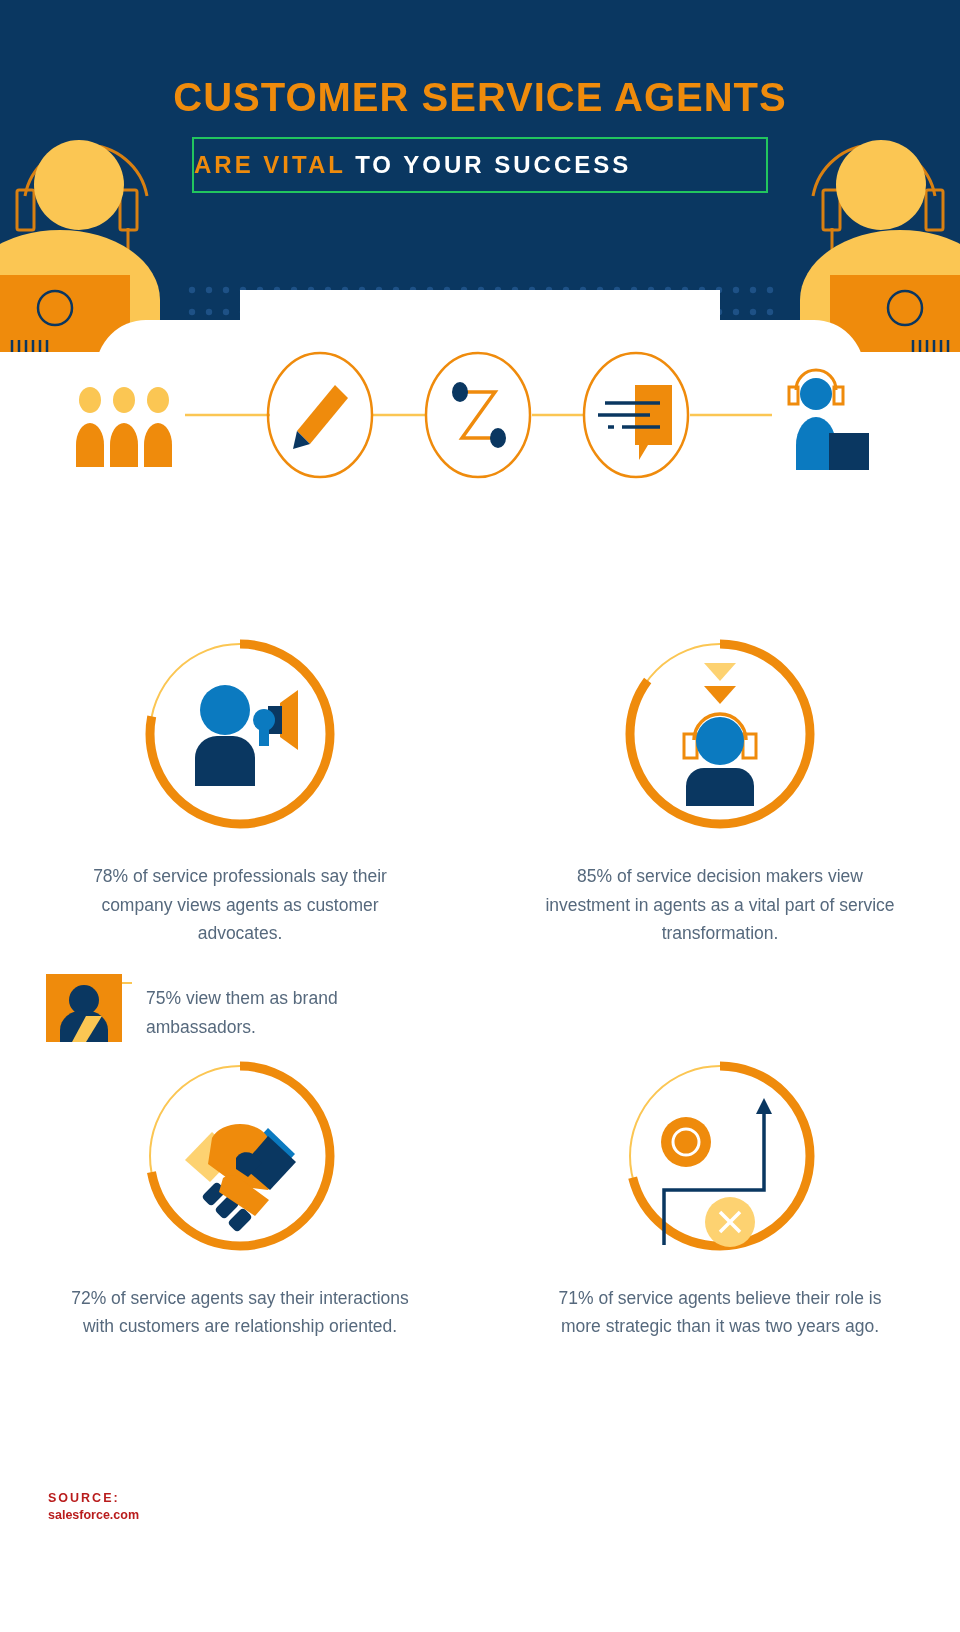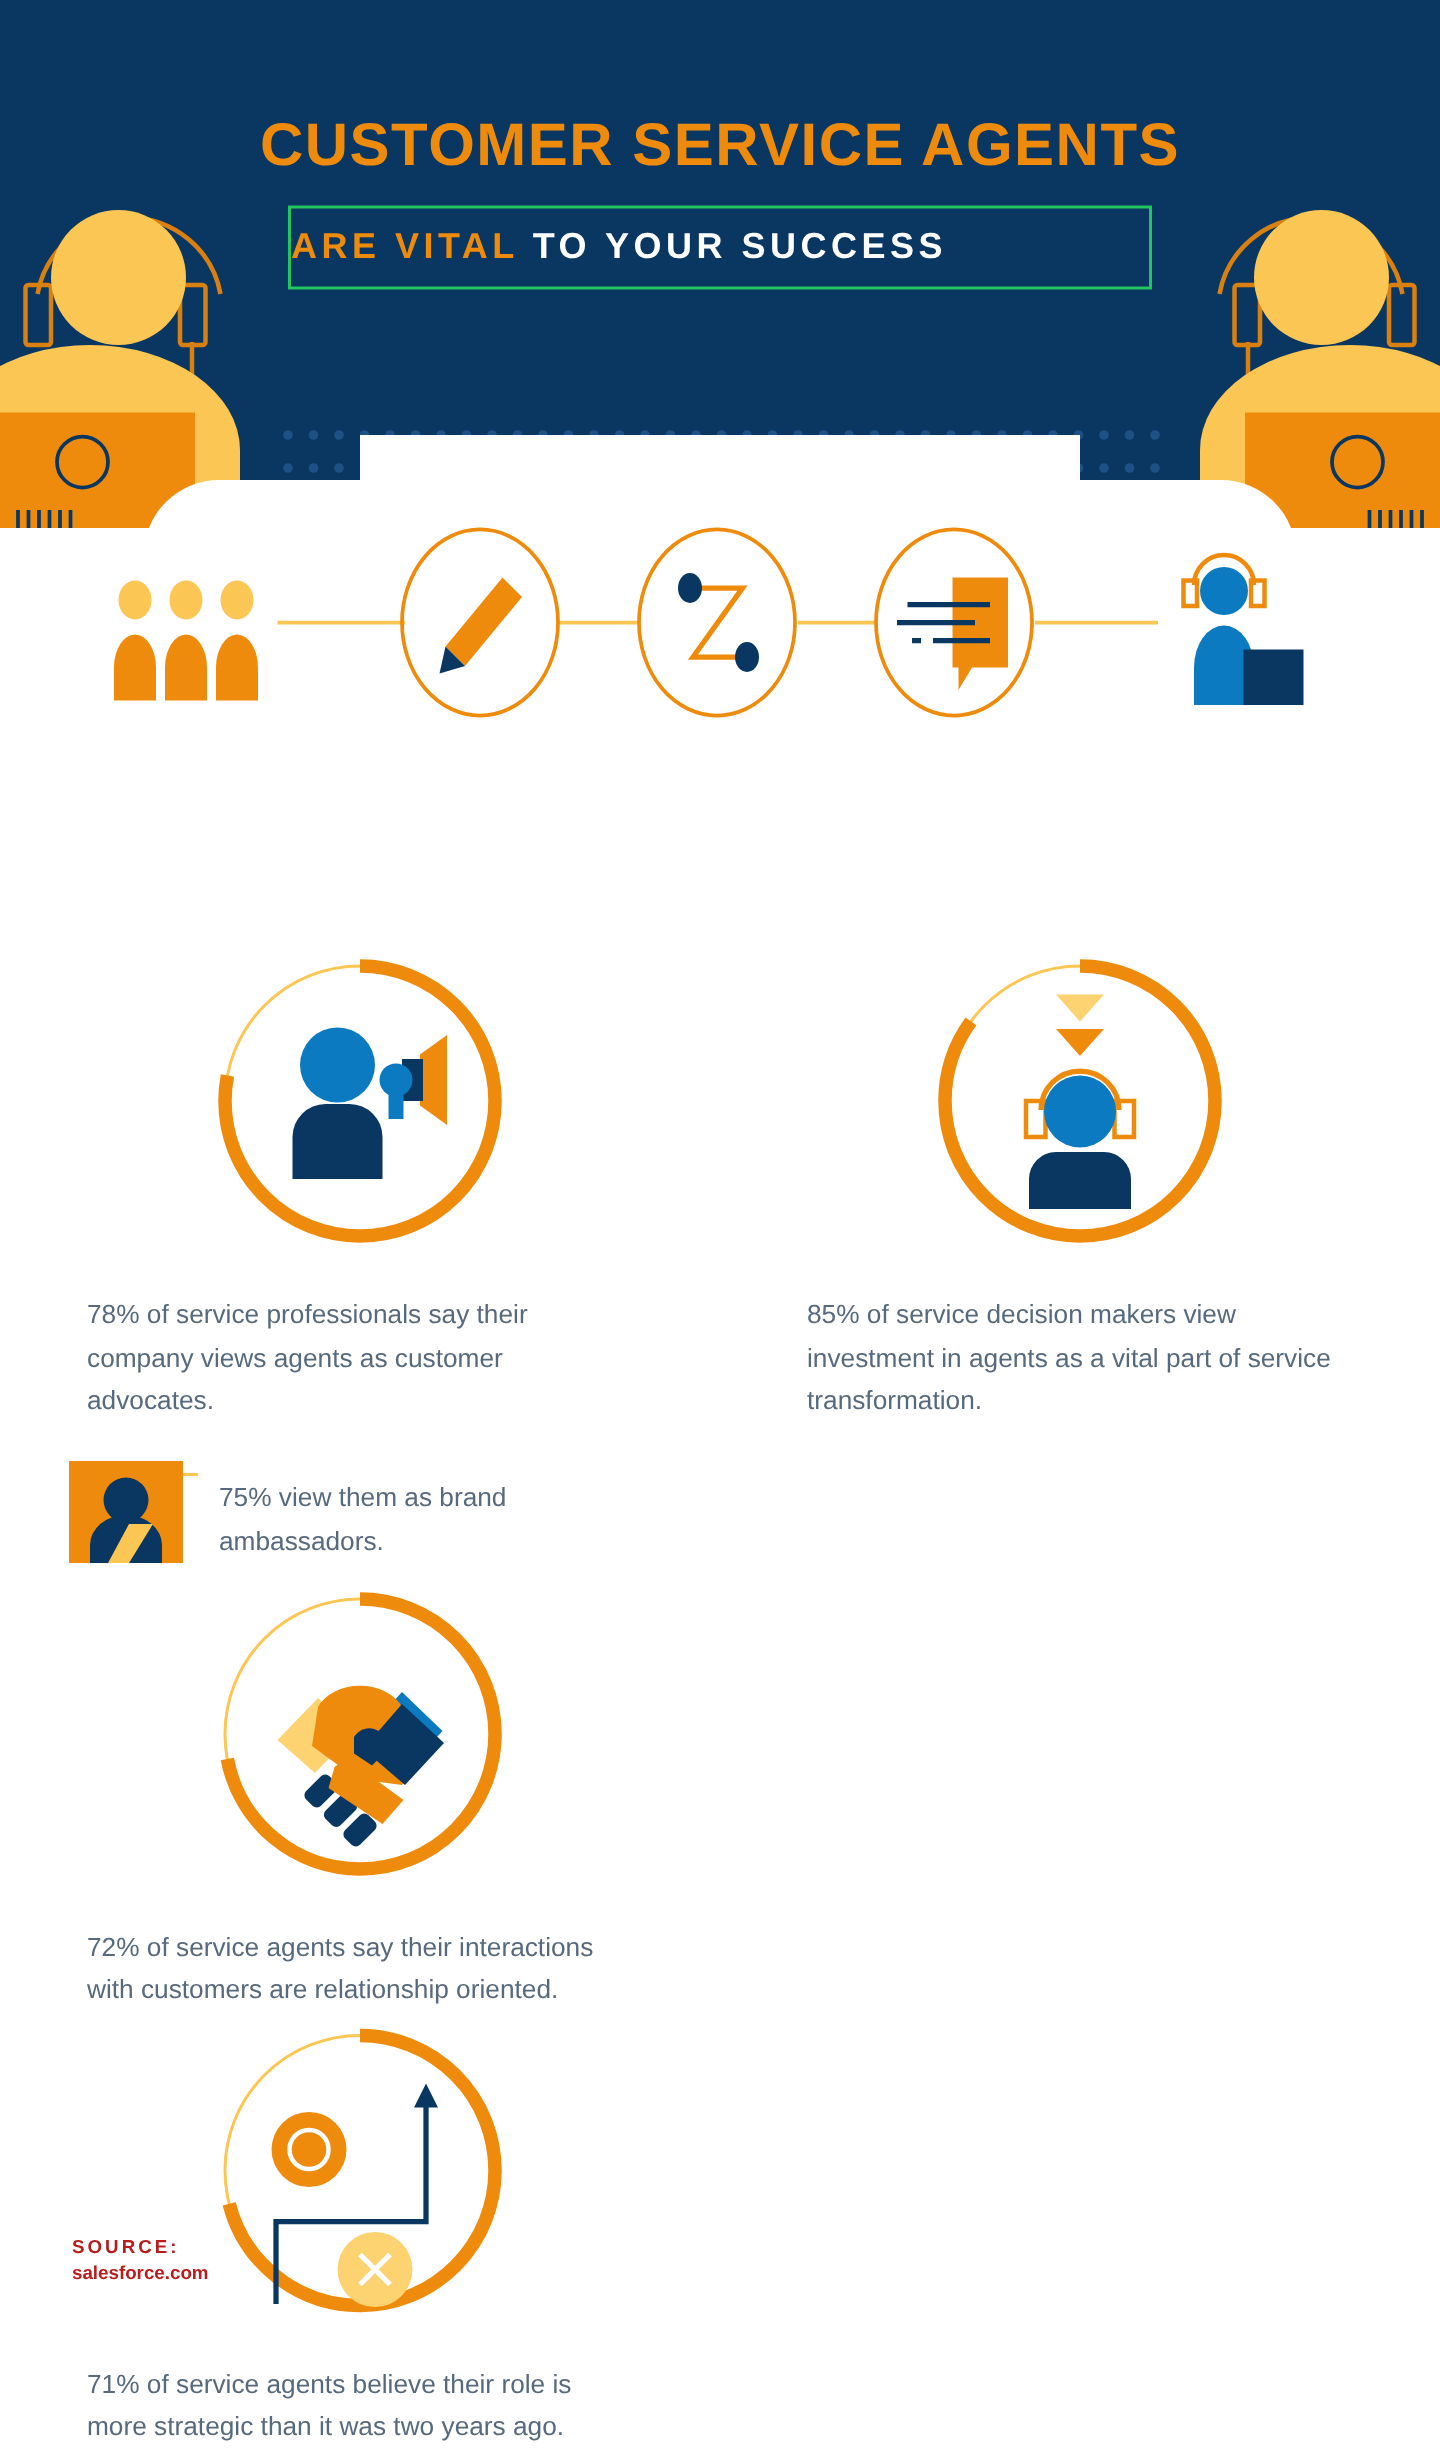--- a/index.html
+++ b/index.html
@@ -95,20 +95,21 @@
   .stats {
     position: absolute;
     left: 0; top: 628px;
     width: 960px;
   }
   .stat-row { display: flex; width: 960px; }
   .stat-cell { width: 480px; position: relative; }
   .donut-wrap { width: 480px; display: flex; justify-content: center; }
   .stat-caption {
     margin-top: 22px;
+    text-align: center;
     font-size: 17.5px;
     line-height: 28.5px;
     color: #56697d;
     padding: 0 58px;
   }
 
   
   .substat {
     position: absolute;
     left: 46px; top: 338px;
@@ -395,21 +396,21 @@
               <rect x="123" y="106" width="13" height="24" fill="none" stroke="#ef8b0c" stroke-width="3"></rect>
               <circle cx="100" cy="113" r="24" fill="#0b7ac0"></circle>
               <path d="M66 178 v-20 a18 18 0 0 1 18 -18 h32 a18 18 0 0 1 18 18 v20 z" fill="#0a3761"></path>
             </g>
           </svg>
         </div>
         <div class="stat-caption">85% of service decision makers view investment in agents as a vital part of service transformation.</div>
       </div>
     </div>
 
-    <div class="stat-row" style="margin-top:102px;flex-direction:column;">
+    <div class="stat-row" style="margin-top:102px;">
 
       <div class="stat-cell">
         <div class="donut-wrap">
           <svg width="200" height="212" viewBox="0 0 200 212">
             <circle cx="100" cy="106" r="90" fill="none" stroke="#fbc653" stroke-width="2"></circle>
             <circle cx="100" cy="106" r="90" fill="none" stroke="#ef8b0c" stroke-width="9" stroke-dasharray="407.2 565.5" stroke-dashoffset="0" transform="rotate(-90 100 106)"></circle>
             <g>
               <path d="M45 110 L72 82 L96 105 L70 132 Z" fill="#fdd271"></path>
               <path d="M128 78 L155 104 L131 130 L104 104 Z" fill="#0b7ac0"></path>
               <path d="M72 88 a30 22 0 0 1 56 0 l26 24 -26 28 -30 -4 -30 -22 z" fill="#ef8b0c"></path>

